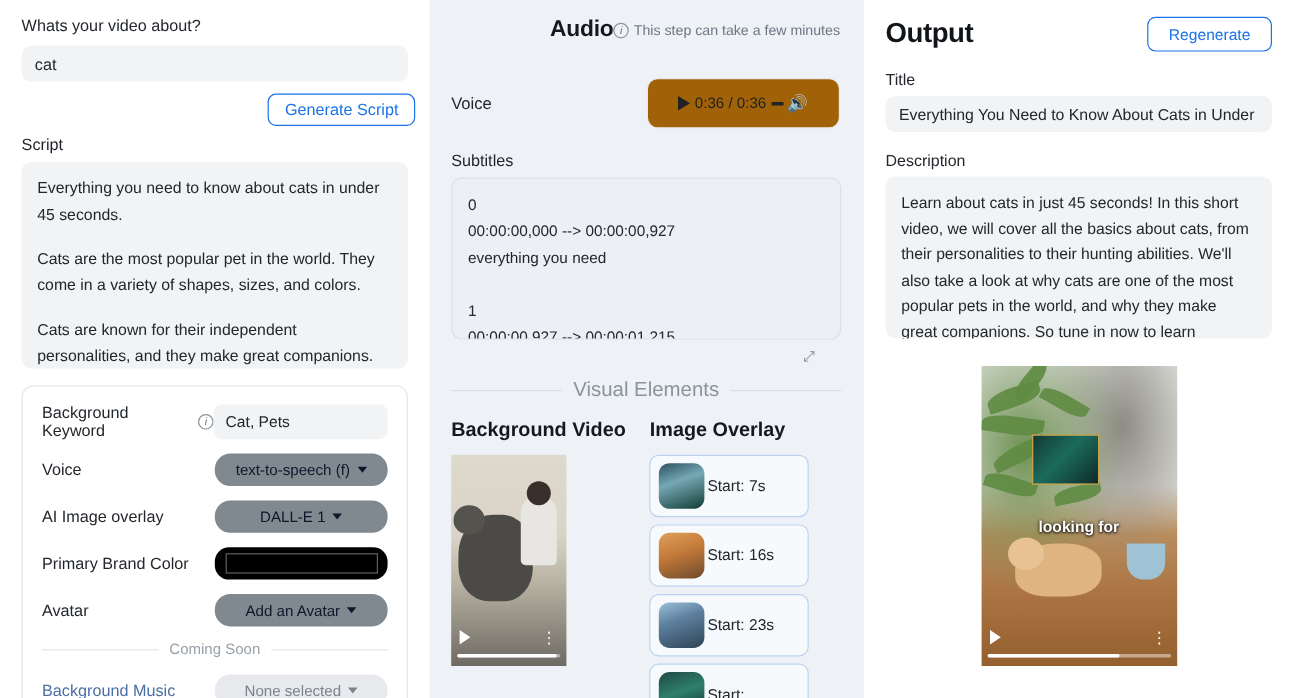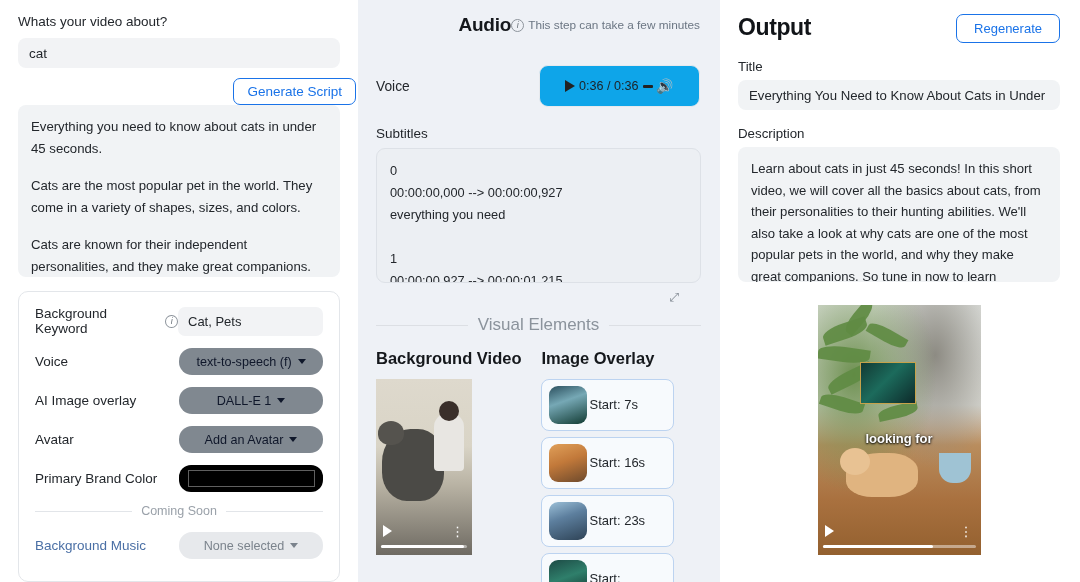--- a/index.html
+++ b/index.html
@@ -9,21 +9,21 @@
     font-family: "Liberation Sans", sans-serif;
     background: #ffffff;
     color: #1f2328;
   }
   .app { position: relative; width: 1080px; height: 582px; display: flex; }
 
   
   .panel { position: relative; height: 582px; overflow: hidden; }
 
   
-  .left { width: 358px; background: #ffffff; padding: 14px 2px 0 18px; }
+  .left { width: 358px; background: #ffffff; padding: 14px 12px 0 18px; }
   .q-label { font-size: 13.5px; color: #23272c; margin-bottom: 9px; }
   .topic-input {
     width: 322px; height: 30px; background: #f2f3f5; border: none;
     border-radius: 8px; padding: 0 11px; font-size: 13.5px;
     color: #23272c; font-family: "Liberation Sans", sans-serif;
   }
   .gen-row { display: flex; justify-content: flex-end; margin-top: 10px; }
   .gen-btn {
     border: 1.4px solid #1a73e8; color: #1a73e8; background: #fff;
     border-radius: 7px; font-size: 13.5px; padding: 5px 13px;
@@ -83,21 +83,21 @@
   }
 
   
   .mid { width: 362px; background: #eef1f6; padding: 14px 20px 0 18px; }
   .mid-head { display: flex; align-items: center; justify-content: flex-end; }
   .h-title { font-size: 19px; font-weight: bold; color: #15181c; letter-spacing: -.2px; }
   .hint { display: flex; align-items: center; gap: 4px; font-size: 11.8px; color: #6b7683; }
   .voice-row { display: flex; align-items: center; margin-top: 29px; }
   .voice-lbl { font-size: 13.8px; width: 165px; color: #23272c; }
   .audio-player {
-    width: 163px; height: 42px; background: #0ea5e9; border-radius: 9px;
+    width: 163px; height: 42px; background: #a16207; border-radius: 9px;
     border: 1px solid #e6e9ed; display: flex; align-items: center;
     justify-content: center; gap: 4px; text-align: right;
   }
   .tri-play { width: 0; height: 0; border-left: 10px solid #222;
               border-top: 6.5px solid transparent; border-bottom: 6.5px solid transparent; }
   .a-time { font-size: 12.6px; color: #1d2125; }
   .dash { width: 10px; height: 3px; background: #222; border-radius: 1px; }
   .spk { font-size: 14px; color: #111; line-height: 1; }
   .sub-lbl { font-size: 13.5px; margin-top: 19px; margin-bottom: 7px; }
   .sub-box {
@@ -191,20 +191,21 @@
 <body>
 
 <div class="app">
 
   <div class="panel left">
     <div class="q-label">Whats your video about?</div>
     <input class="topic-input" value="cat" style="">
     <div class="gen-row">
       <button class="gen-btn">Generate Script</button>
     </div>
+    <div class="script-label">Script</div>
     <div class="script-box">
       <p>Everything you need to know about cats in under 45 seconds.</p>
       <p>Cats are the most popular pet in the world. They come in a variety of shapes, sizes, and colors.</p>
       <p>Cats are known for their independent personalities, and they make great companions. They enjoy playing and</p>
     </div>
 
     <div class="settings-card">
       <div class="srow">
         <div class="srow-label">
           <span>Background Keyword</span>
@@ -223,32 +224,32 @@
 
       <div class="srow">
         <div class="srow-label">AI Image overlay</div>
         <div class="dropdown">
           <span>DALL-E 1</span>
           <span class="caret"></span>
         </div>
       </div>
 
       <div class="srow">
+        <div class="srow-label">Primary Brand Color</div>
+        <div class="color-swatch">
+            <span></span>
+          </div>
+      </div>
+
+      <div class="srow">
         <div class="srow-label">Avatar</div>
         <div class="dropdown">
           <span>Add an Avatar</span>
           <span class="caret"></span>
         </div>
-      </div>
-
-      <div class="srow">
-        <div class="srow-label">Primary Brand Color</div>
-        <div class="color-swatch">
-            <span></span>
-          </div>
       </div>
 
       <div class="divider-txt">
         <span>Coming Soon</span>
       </div>
 
       <div class="srow soon">
         <div class="srow-label">Background Music</div>
         <div class="dropdown soon">
           <span>None selected</span>

